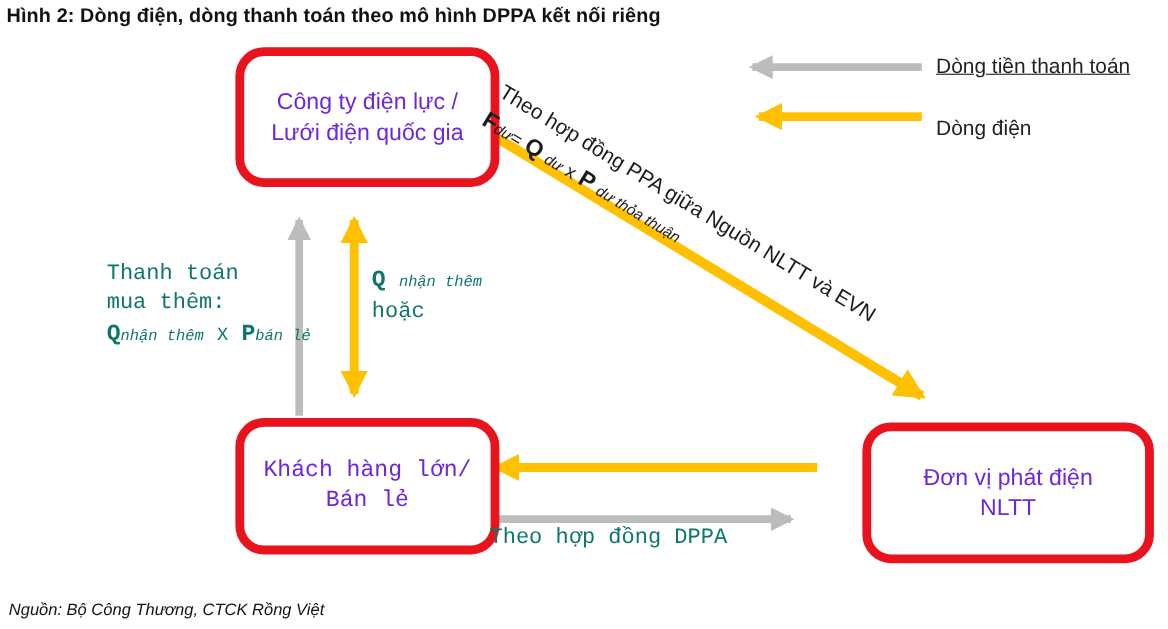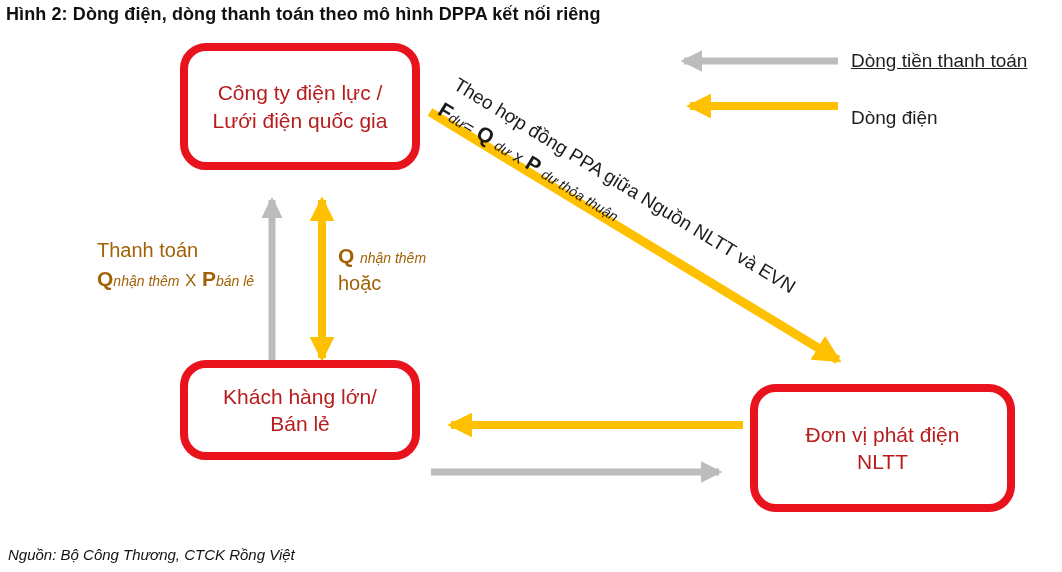--- a/index.html
+++ b/index.html
@@ -17,33 +17,34 @@
     letter-spacing: 0.1px;
   }
   .node {
     border: 8px solid #E8131C;
     border-radius: 26px;
     background: #ffffff;
     display: flex; align-items: center; justify-content: center;
     text-align: center;
     font-size: 21px; line-height: 1.3;
     white-space: pre-line;
-    color: #b91c1c;
+    color: #6d28d9;
+    margin-left: 34px;
   }
   #node-utility   { left: 180px; top: 43px;  width: 240px; height: 127px; }
-  #node-customer  { left: 180px; top: 360px; width: 240px; height: 100px; }
+  #node-customer  { left: 180px; top: 380px; width: 240px; height: 124px; font-family: Liberation Mono, monospace; }
   #node-generator { left: 750px; top: 384px; width: 265px; height: 128px; }
 
   #arrows { left: 0; top: 0; width: 1062px; height: 572px; pointer-events: none; }
 
   .legend-label { font-size: 19px; color: #1f1f1f; }
   #legend-payment-label    { left: 851px; top: 50px; text-decoration: underline; }
   #legend-electricity-label{ left: 851px; top: 107px; }
 
-  .textblock { font-size: 20px; line-height: 1.3; color: #a16207; }
+  .textblock { font-size: 20px; line-height: 1.3; color: #0f766e; font-family: Liberation Mono, monospace; }
   #label-extra-purchase { left: 97px;  top: 237px; }
   #label-grid-exchange  { left: 338px; top: 242px; line-height: 1.35; }
   #label-dppa           { left: 445px; top: 477px; }
   #label-ppa {
     left: 462px; top: 72px;
     transform: rotate(31.3deg);
     transform-origin: 0 0;
     font-size: 19px; line-height: 1.35;
     white-space: nowrap;
   }
@@ -98,29 +99,31 @@
 
 <div class="abs node" id="node-utility">Công ty điện lực /
 Lưới điện quốc gia</div>
 <div class="abs node" id="node-customer">Khách hàng lớn/
 Bán lẻ</div>
 <div class="abs node" id="node-generator">Đơn vị phát điện
 NLTT</div>
 
 <div class="abs textblock" id="label-extra-purchase">
   <div>Thanh toán</div>
+  <div>mua thêm:</div>
   <div class="formula-line"><span class="var">Q</span><span class="sub">nhận thêm</span> <span class="op">X</span> <span class="var">P</span><span class="sub">bán lẻ</span></div>
 </div>
 
 <div class="abs textblock" id="label-grid-exchange">
   <div><span class="var">Q</span> <span class="sub">nhận thêm</span></div>
   <div>hoặc</div>
 </div>
 
 <div class="abs" id="label-ppa">
   <div>Theo hợp đồng PPA giữa Nguồn NLTT và EVN</div>
   <div class="formula-line"><span class="var">F</span><span class="sub">dư</span><span class="op">=</span> <span class="var">Q</span> <span class="sub">dư</span> <span class="op">x</span> <span class="var">P</span> <span class="sub">dư thỏa thuận</span></div>
 </div>
 
 <div class="abs textblock" id="label-dppa">
+  <div>Theo hợp đồng DPPA</div>
 </div>
 
 <div class="abs" id="source">Nguồn: Bộ Công Thương, CTCK Rồng Việt</div>
 
 </body></html>

